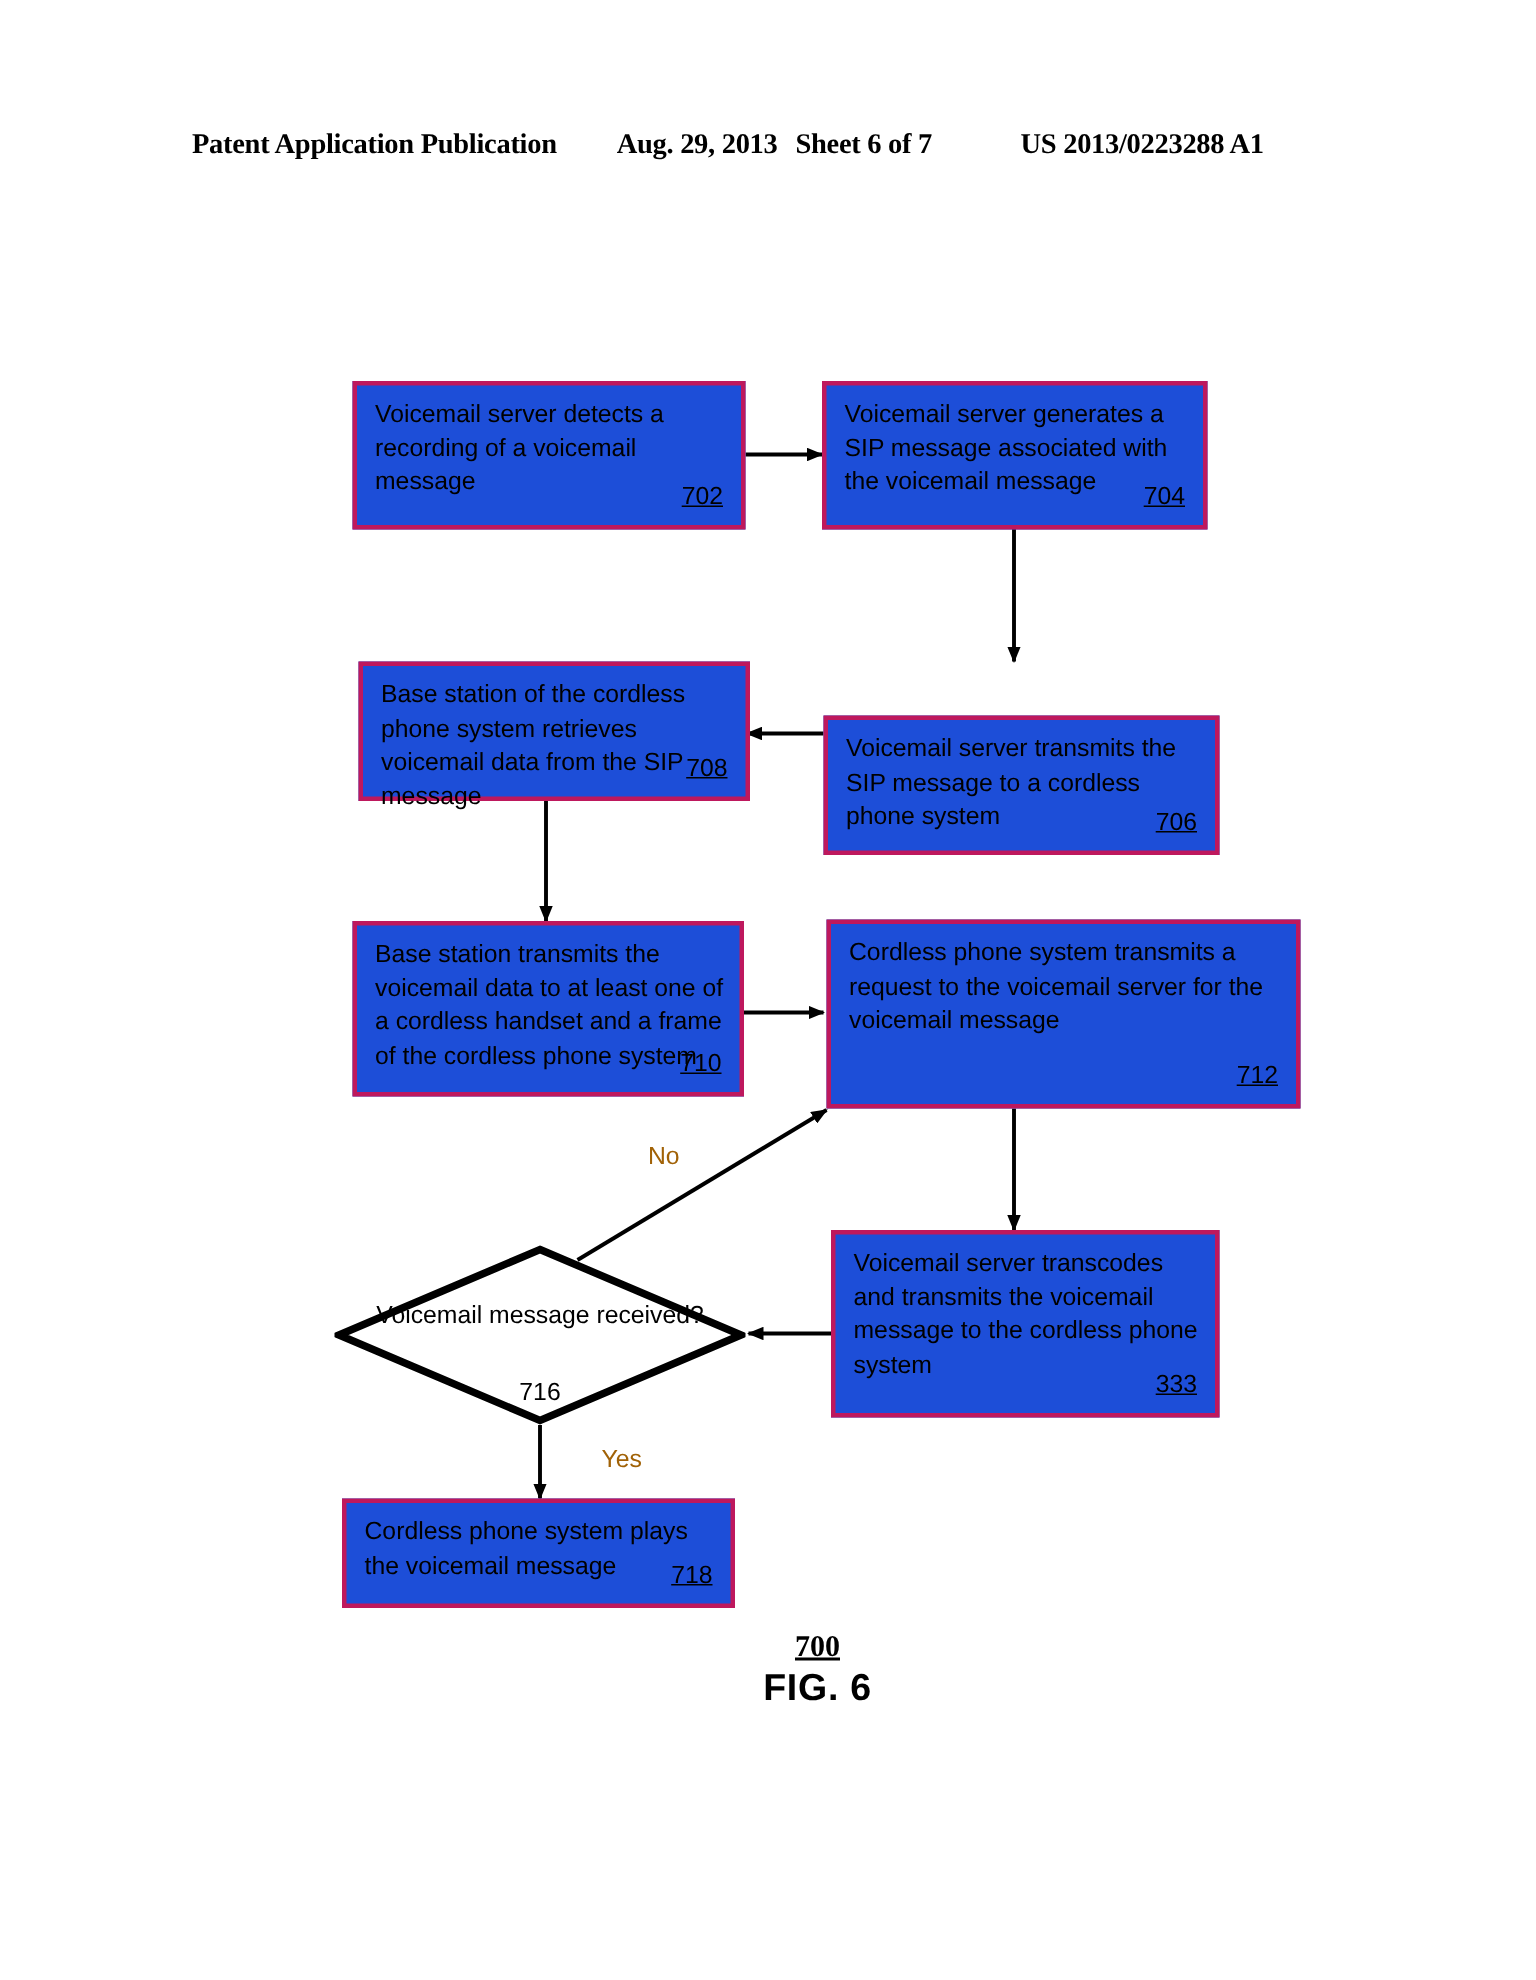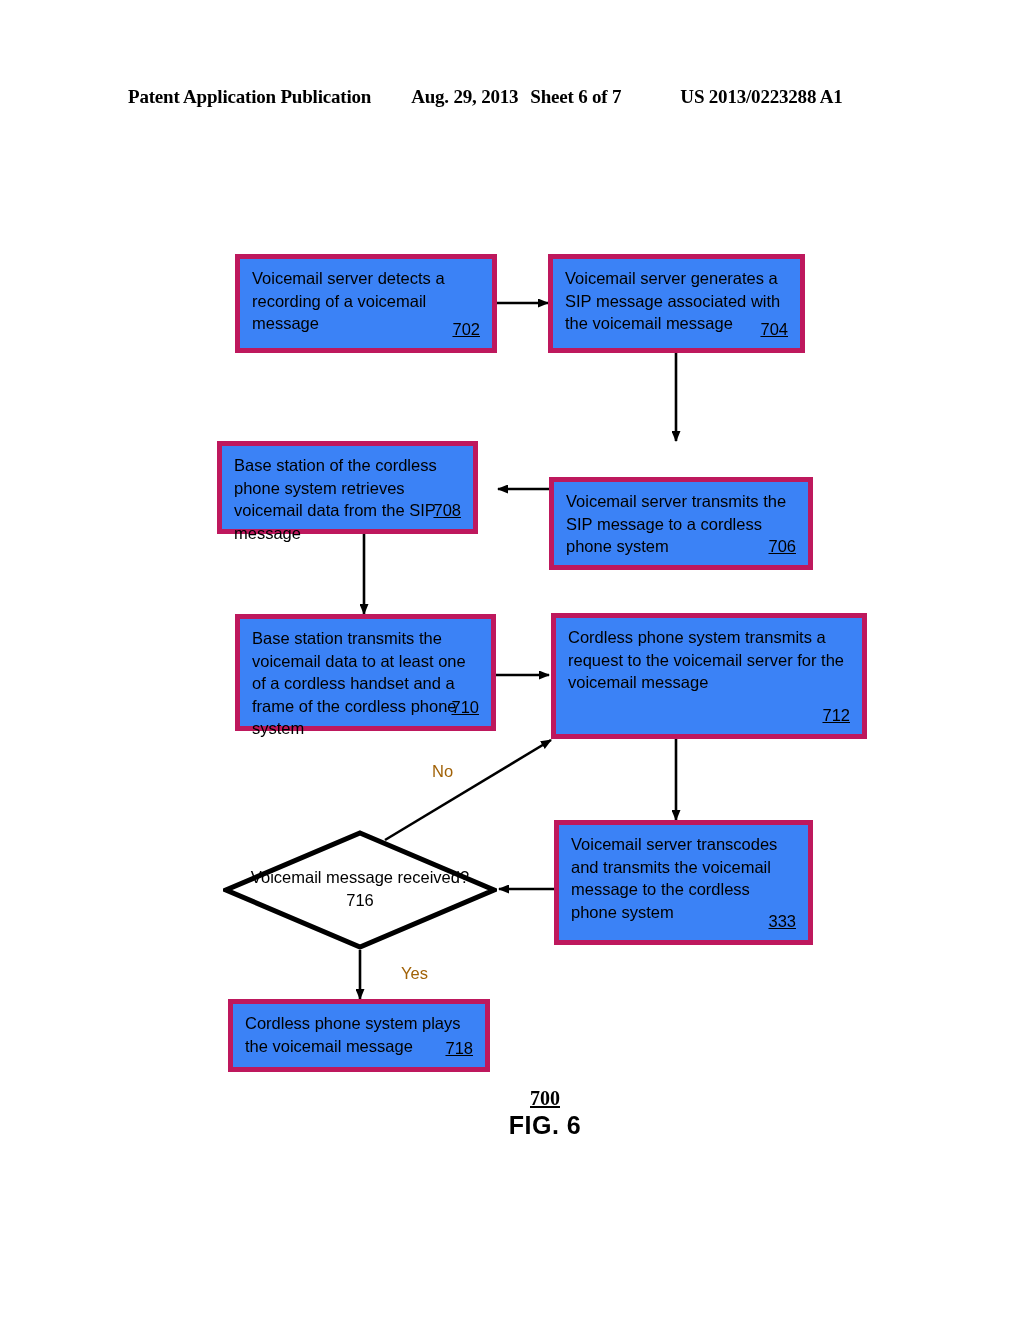--- a/index.html
+++ b/index.html
@@ -41,22 +41,22 @@
     position: absolute;
     left: 0;
     top: 0;
     width: 1024px;
     height: 1320px;
   }
 
   .node {
     position: absolute;
     box-sizing: border-box;
-    border: 5px solid #be185d;
-    background: #3b82f6;
+    border: 3px solid #be185d;
+    background: #1d4ed8;
     font-size: 16.5px;
     line-height: 1.37;
   }
   .node .node-text {
     position: absolute;
     left: 12px;
     top: 8px;
     right: 10px;
   }
   .node .node-ref {
@@ -83,20 +83,21 @@
     position: absolute;
     left: 0;
     right: 0;
     top: 36px;
     text-align: center;
     font-size: 16.5px;
     line-height: 1.37;
   }
   #node-716 .diamond-ref {
     display: block;
+    margin-top: 28px;
   }
 
   
   .edge-label {
     position: absolute;
     font-size: 16.5px;
     color: #a16207;
   }
 
   
@@ -170,21 +171,21 @@
   <div class="node" id="node-704" style="left:548px; top:254px; width:257px; height:99px;">
     <div class="node-text">Voicemail server generates a SIP message associated with the voicemail message</div>
     <div class="node-ref">704</div>
   </div>
 
   <div class="node" id="node-706" style="left:549px; top:441px; width:264px; height:93px;margin-top:36px;">
     <div class="node-text">Voicemail server transmits the SIP message to a cordless phone system</div>
     <div class="node-ref">706</div>
   </div>
 
-  <div class="node" id="node-708" style="left:217px; top:441px; width:261px; height:93px;">
+  <div class="node" id="node-708" style="left:239px; top:441px; width:261px; height:93px;">
     <div class="node-text">Base station of the cordless phone system retrieves voicemail data from the SIP message</div>
     <div class="node-ref">708</div>
   </div>
 
   <div class="node" id="node-710" style="left:235px; top:614px; width:261px; height:117px;">
     <div class="node-text">Base station transmits the voicemail data to at least one of a cordless handset and a frame of the cordless phone system</div>
     <div class="node-ref">710</div>
   </div>
 
   <div class="node" id="node-712" style="left:551px; top:613px; width:316px; height:126px;">

